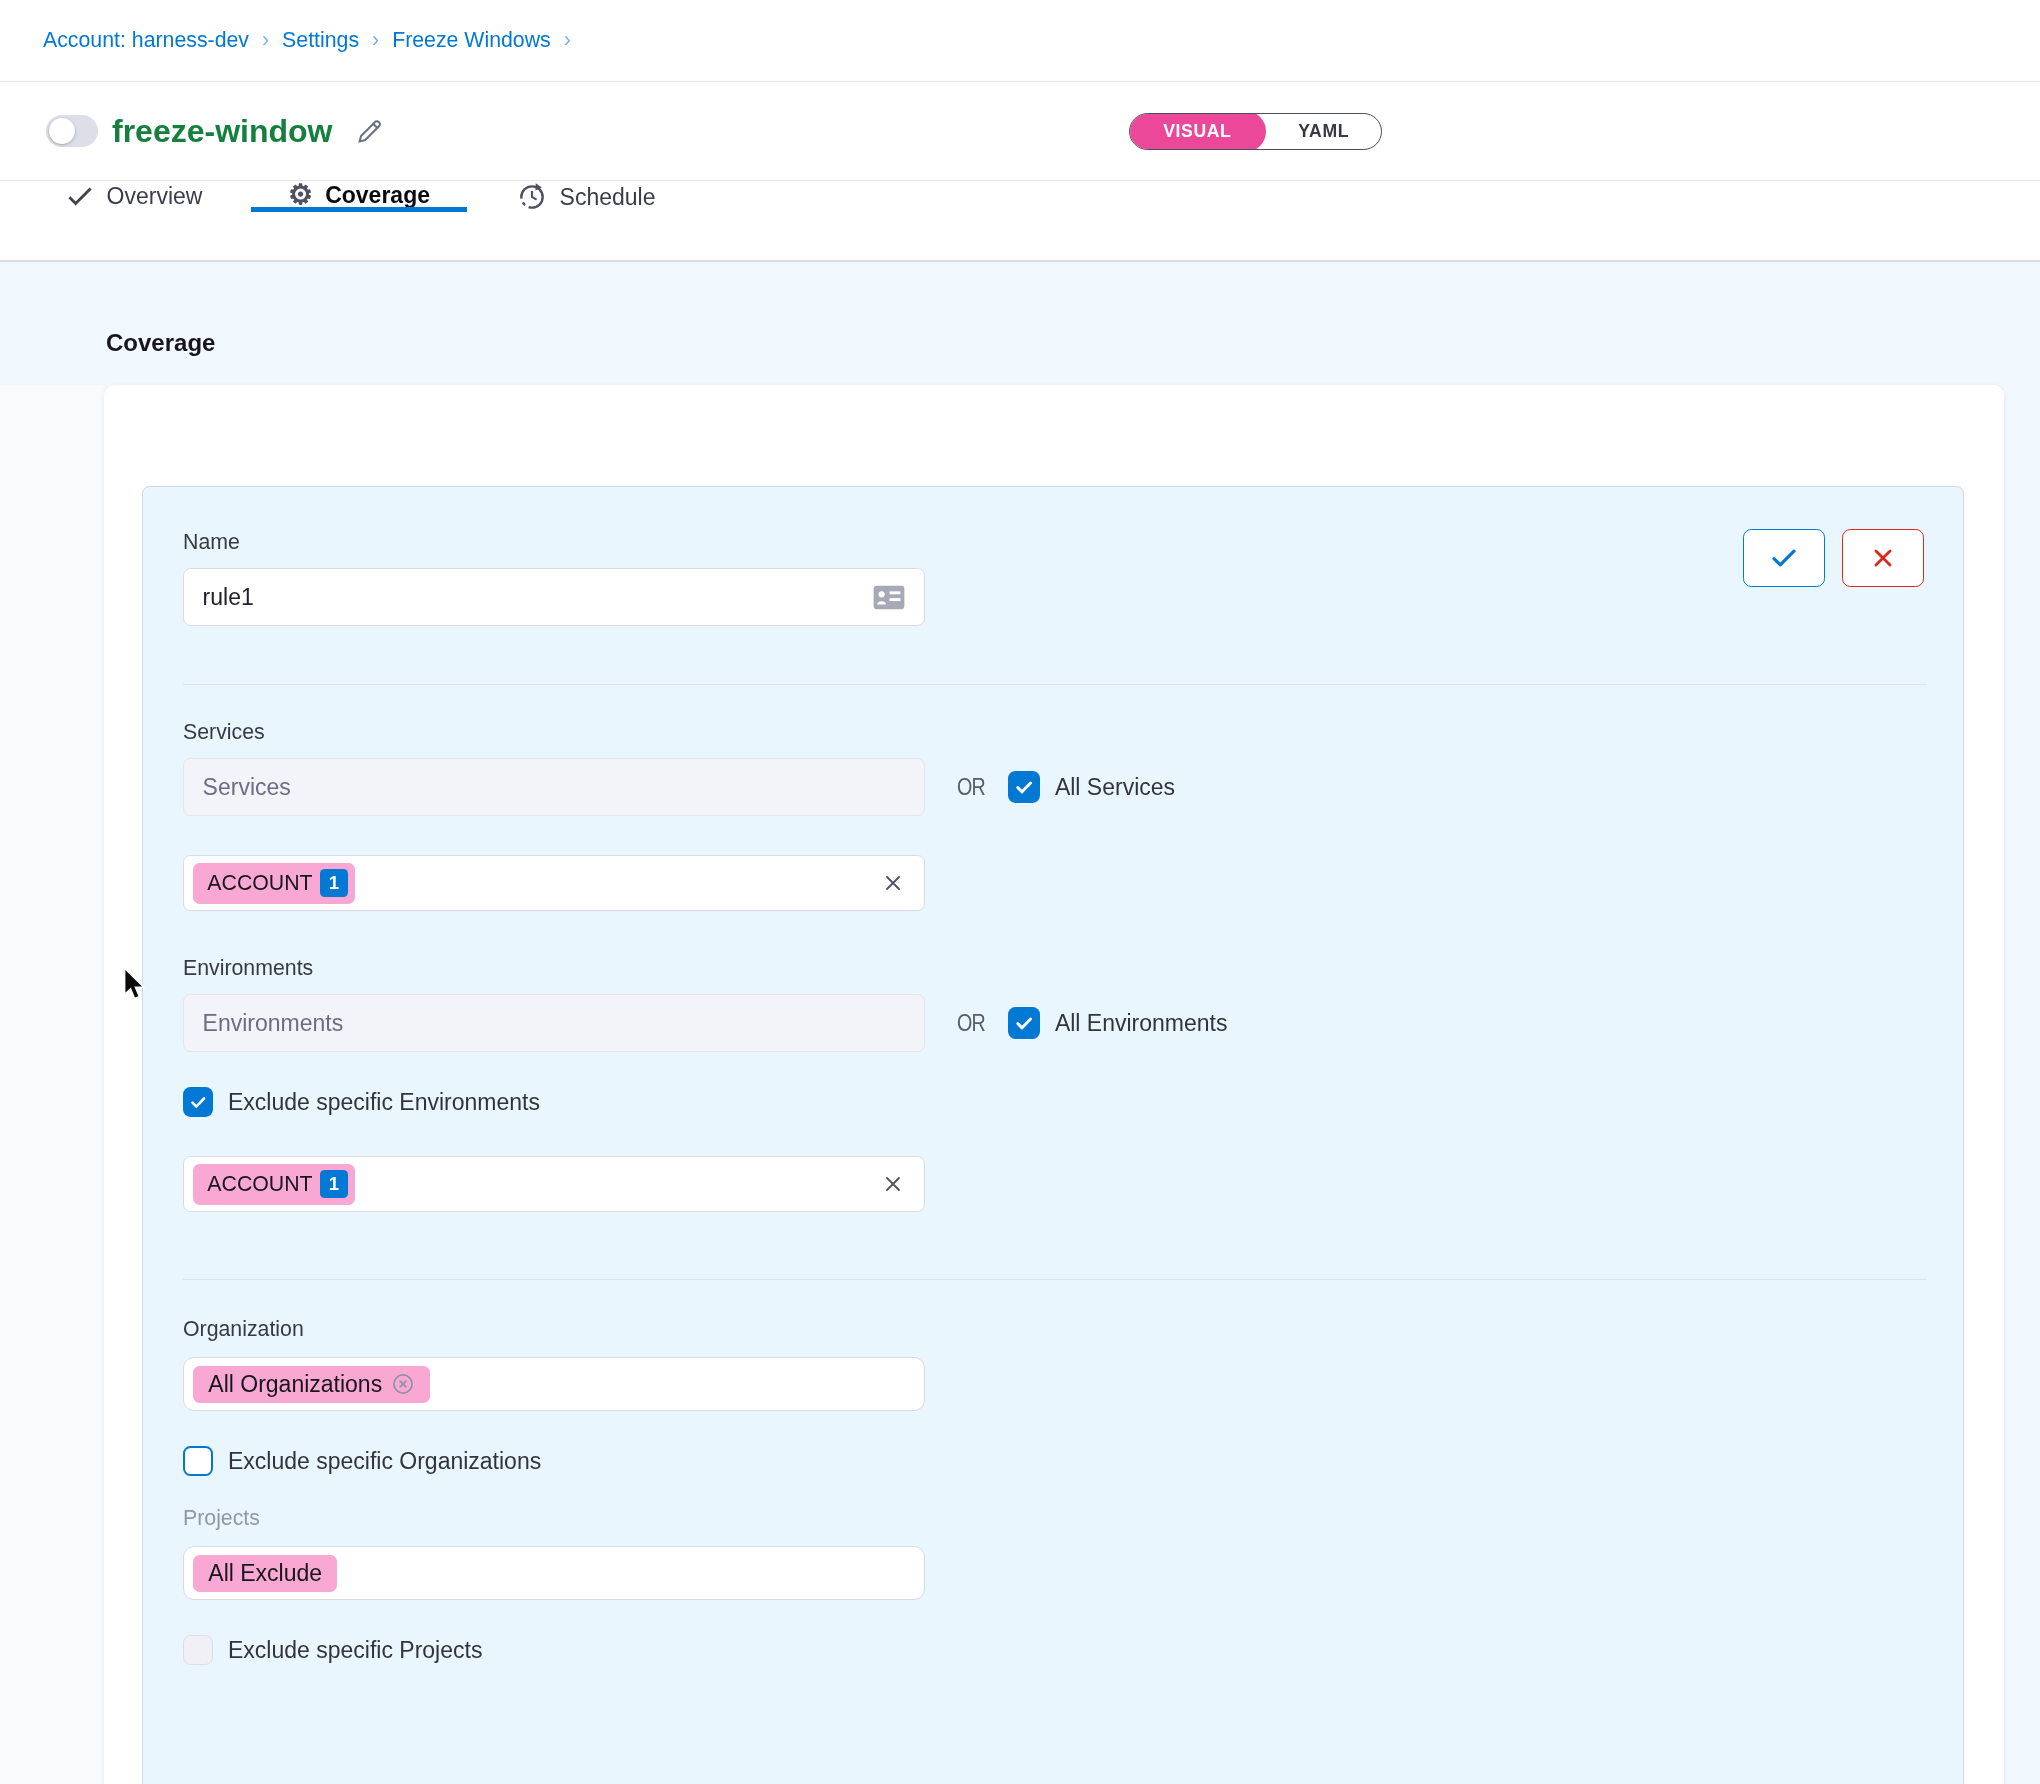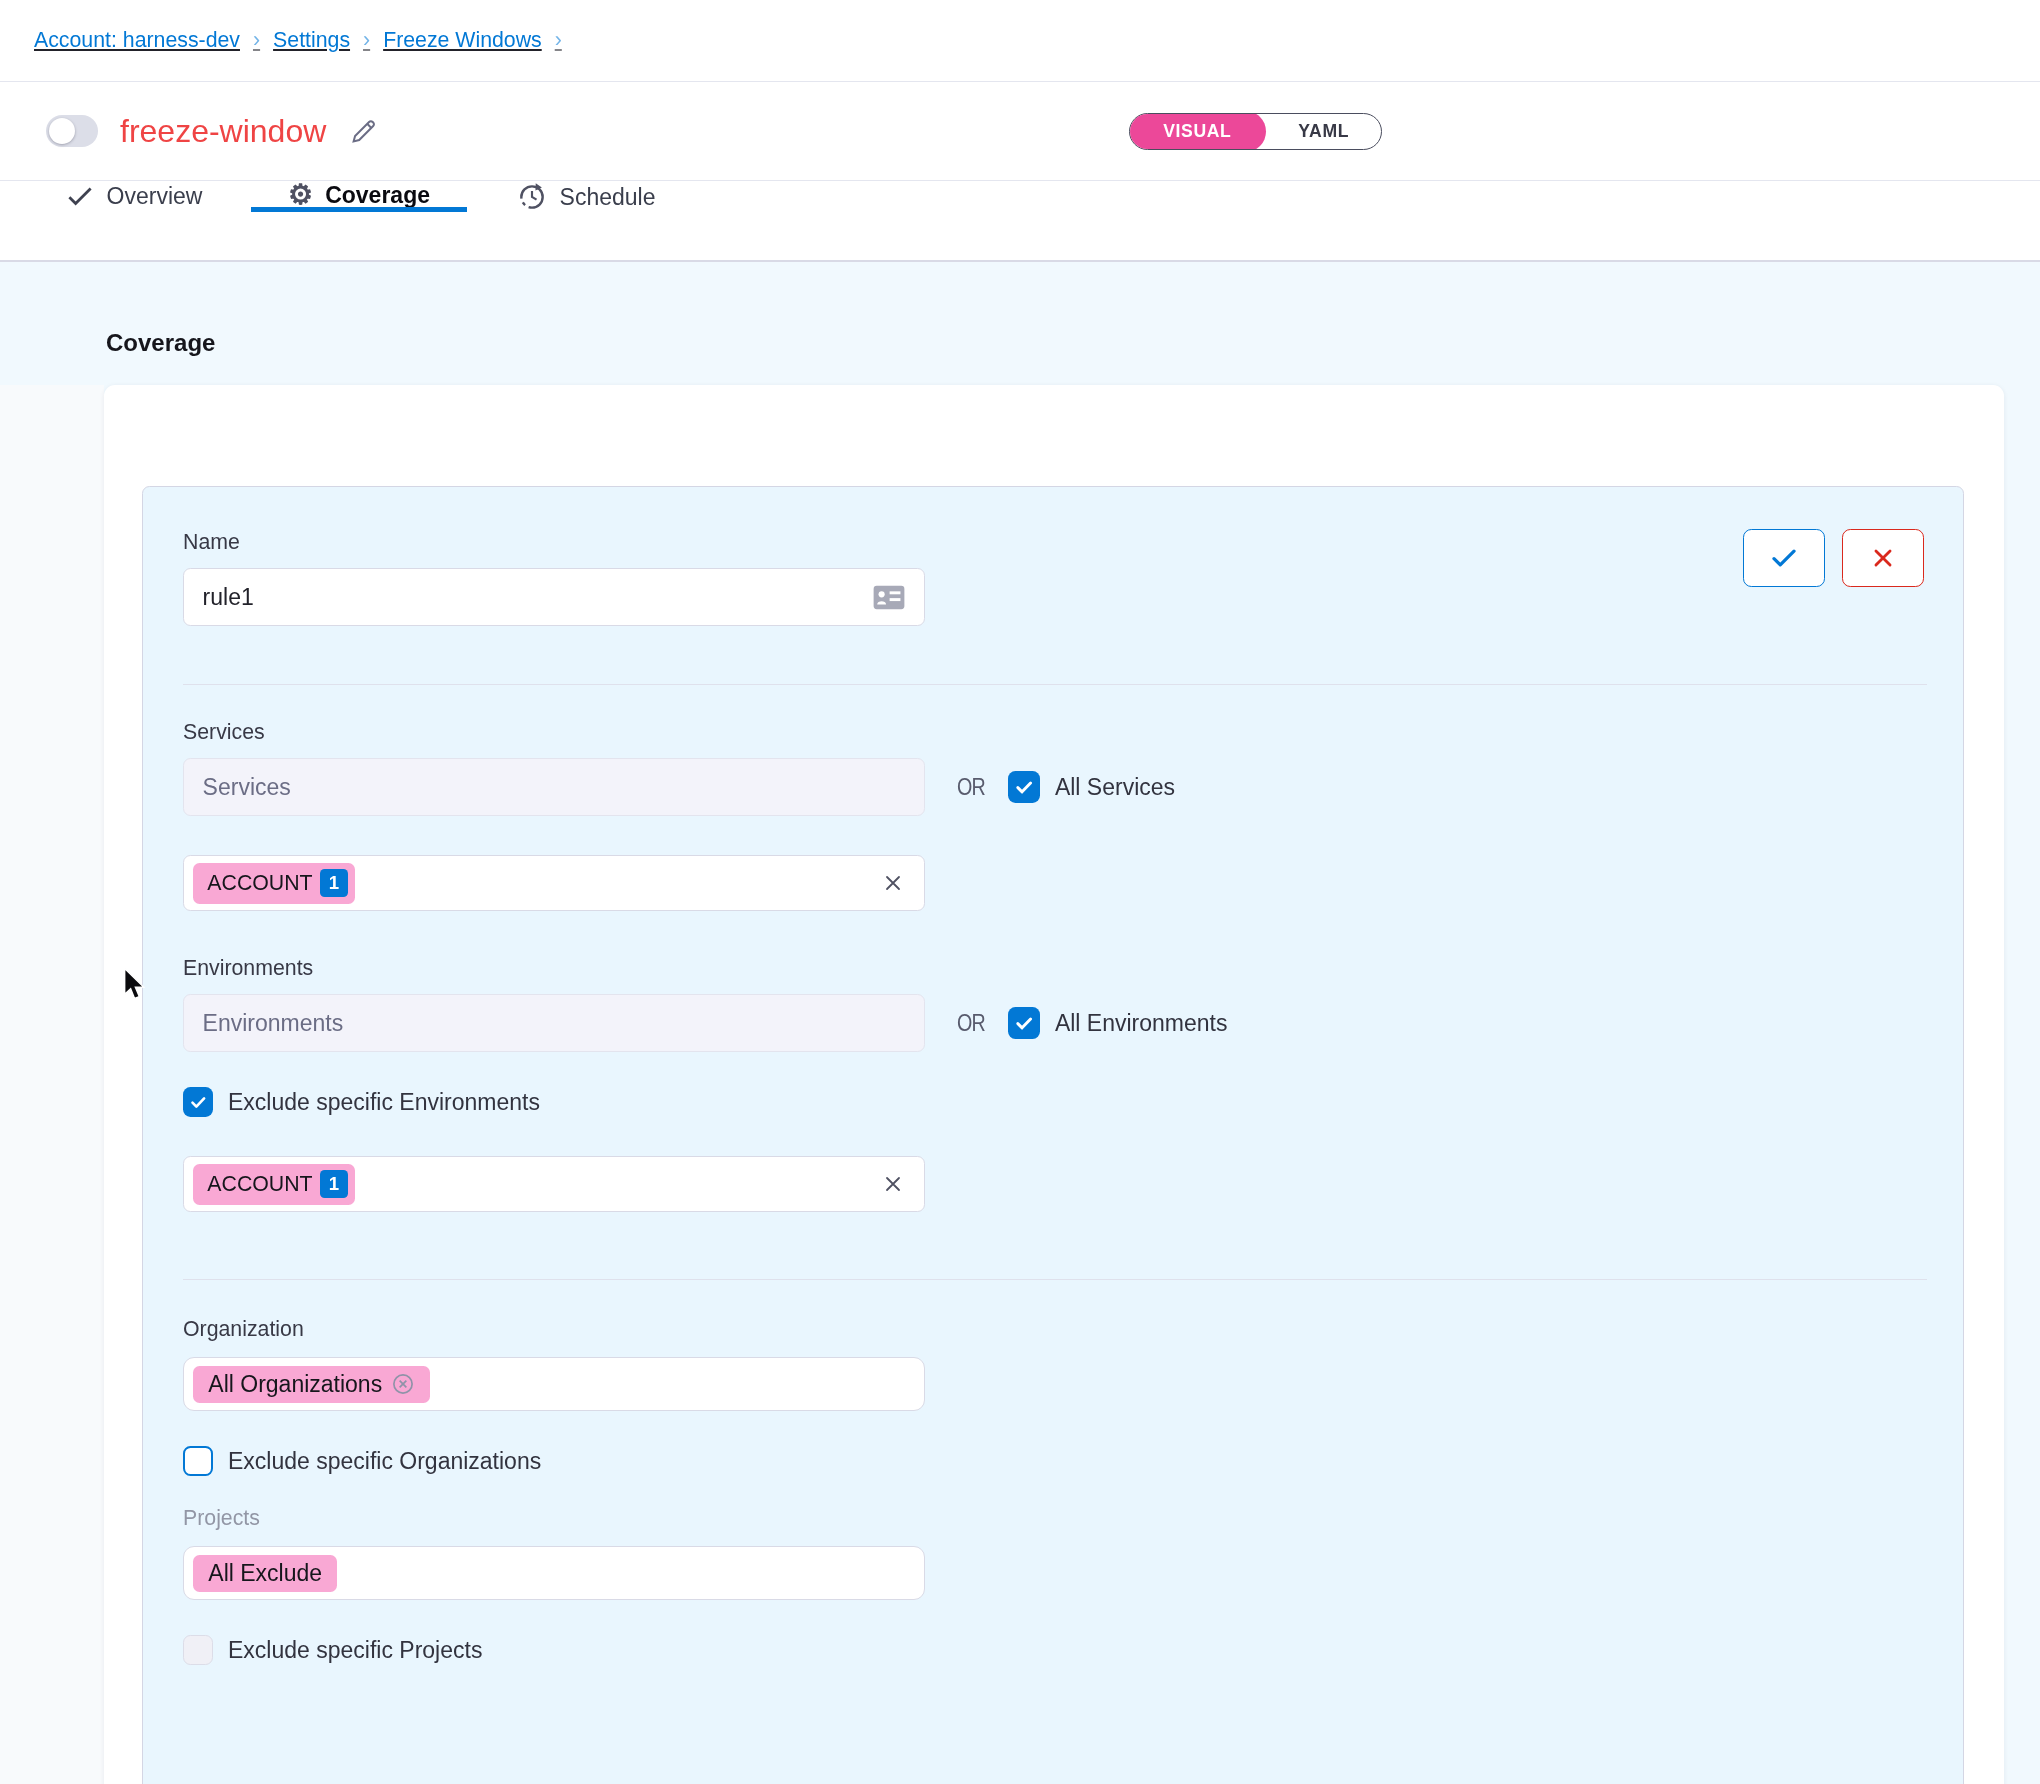--- a/index.html
+++ b/index.html
@@ -1,31 +1,31 @@
 <!DOCTYPE html>
 <html style="font-size:15px"><head>
 <meta charset="utf-8">
 <style>
   * { margin:0; padding:0; box-sizing:border-box; }
   html,body { width:2041px; height:1785px; overflow:hidden; background:#fff;
     font-family:"Liberation Sans", sans-serif; color:#22222a; }
 
   
-  .topbar { height:82px; display:flex; align-items:center; padding-left:34px;
-    background:#fff; border-bottom:0.9px solid #e4e6ef;text-decoration:underline; }
+  .topbar { height:82px; display:flex; align-items:center; padding-left:43px;
+    background:#fff; border-bottom:0.9px solid #e4e6ef; }
   .crumb { font-size:21.3px; color:#0278d5; text-decoration:none; cursor:pointer; }
   .crumb-sep { font-size:21.3px; color:#0278d5; opacity:.55; margin:0 13px; }
 
   .titlebar { height:99px; display:flex; align-items:center; padding:0 0 0 46px;
     background:#fff; border-bottom:0.9px solid #e4e6ef; }
   .toggle { width:52px; height:32px; border-radius:16px; background:#dcdee8;
     position:relative; cursor:pointer; flex:0 0 auto; }
   .toggle .knob { position:absolute; left:2.8px; top:2.8px; width:26px; height:26px;
     border-radius:50%; background:#fff; box-shadow:0 0.9px 2.8px rgba(40,41,61,.35); }
-  .page-title { font-size:32px; font-weight:normal; color:#ef4444; margin-left:22px; }
+  .page-title { font-size:32px; font-weight:bold; color:#15803d; margin-left:14px; }
   .edit-icon { margin-left:22px; display:flex; cursor:pointer; }
 
   .segmented { margin-left:auto; margin-right:659px; display:inline-flex; align-items:center;
     height:37px; border:1.9px solid #4a4d5e; border-radius:20.4px; background:#fff; overflow:hidden; }
   .seg { height:37px; display:flex; align-items:center; padding:0 32px; font-size:17.6px;
     font-weight:bold; letter-spacing:0.6px; color:#383946; cursor:pointer; }
   .seg.active { background:#ec4899; color:#fff; border-radius:20.4px; margin:-1.9px 0 -1.9px -1.9px;
     height:41px; padding:0 35px; }
 
   

